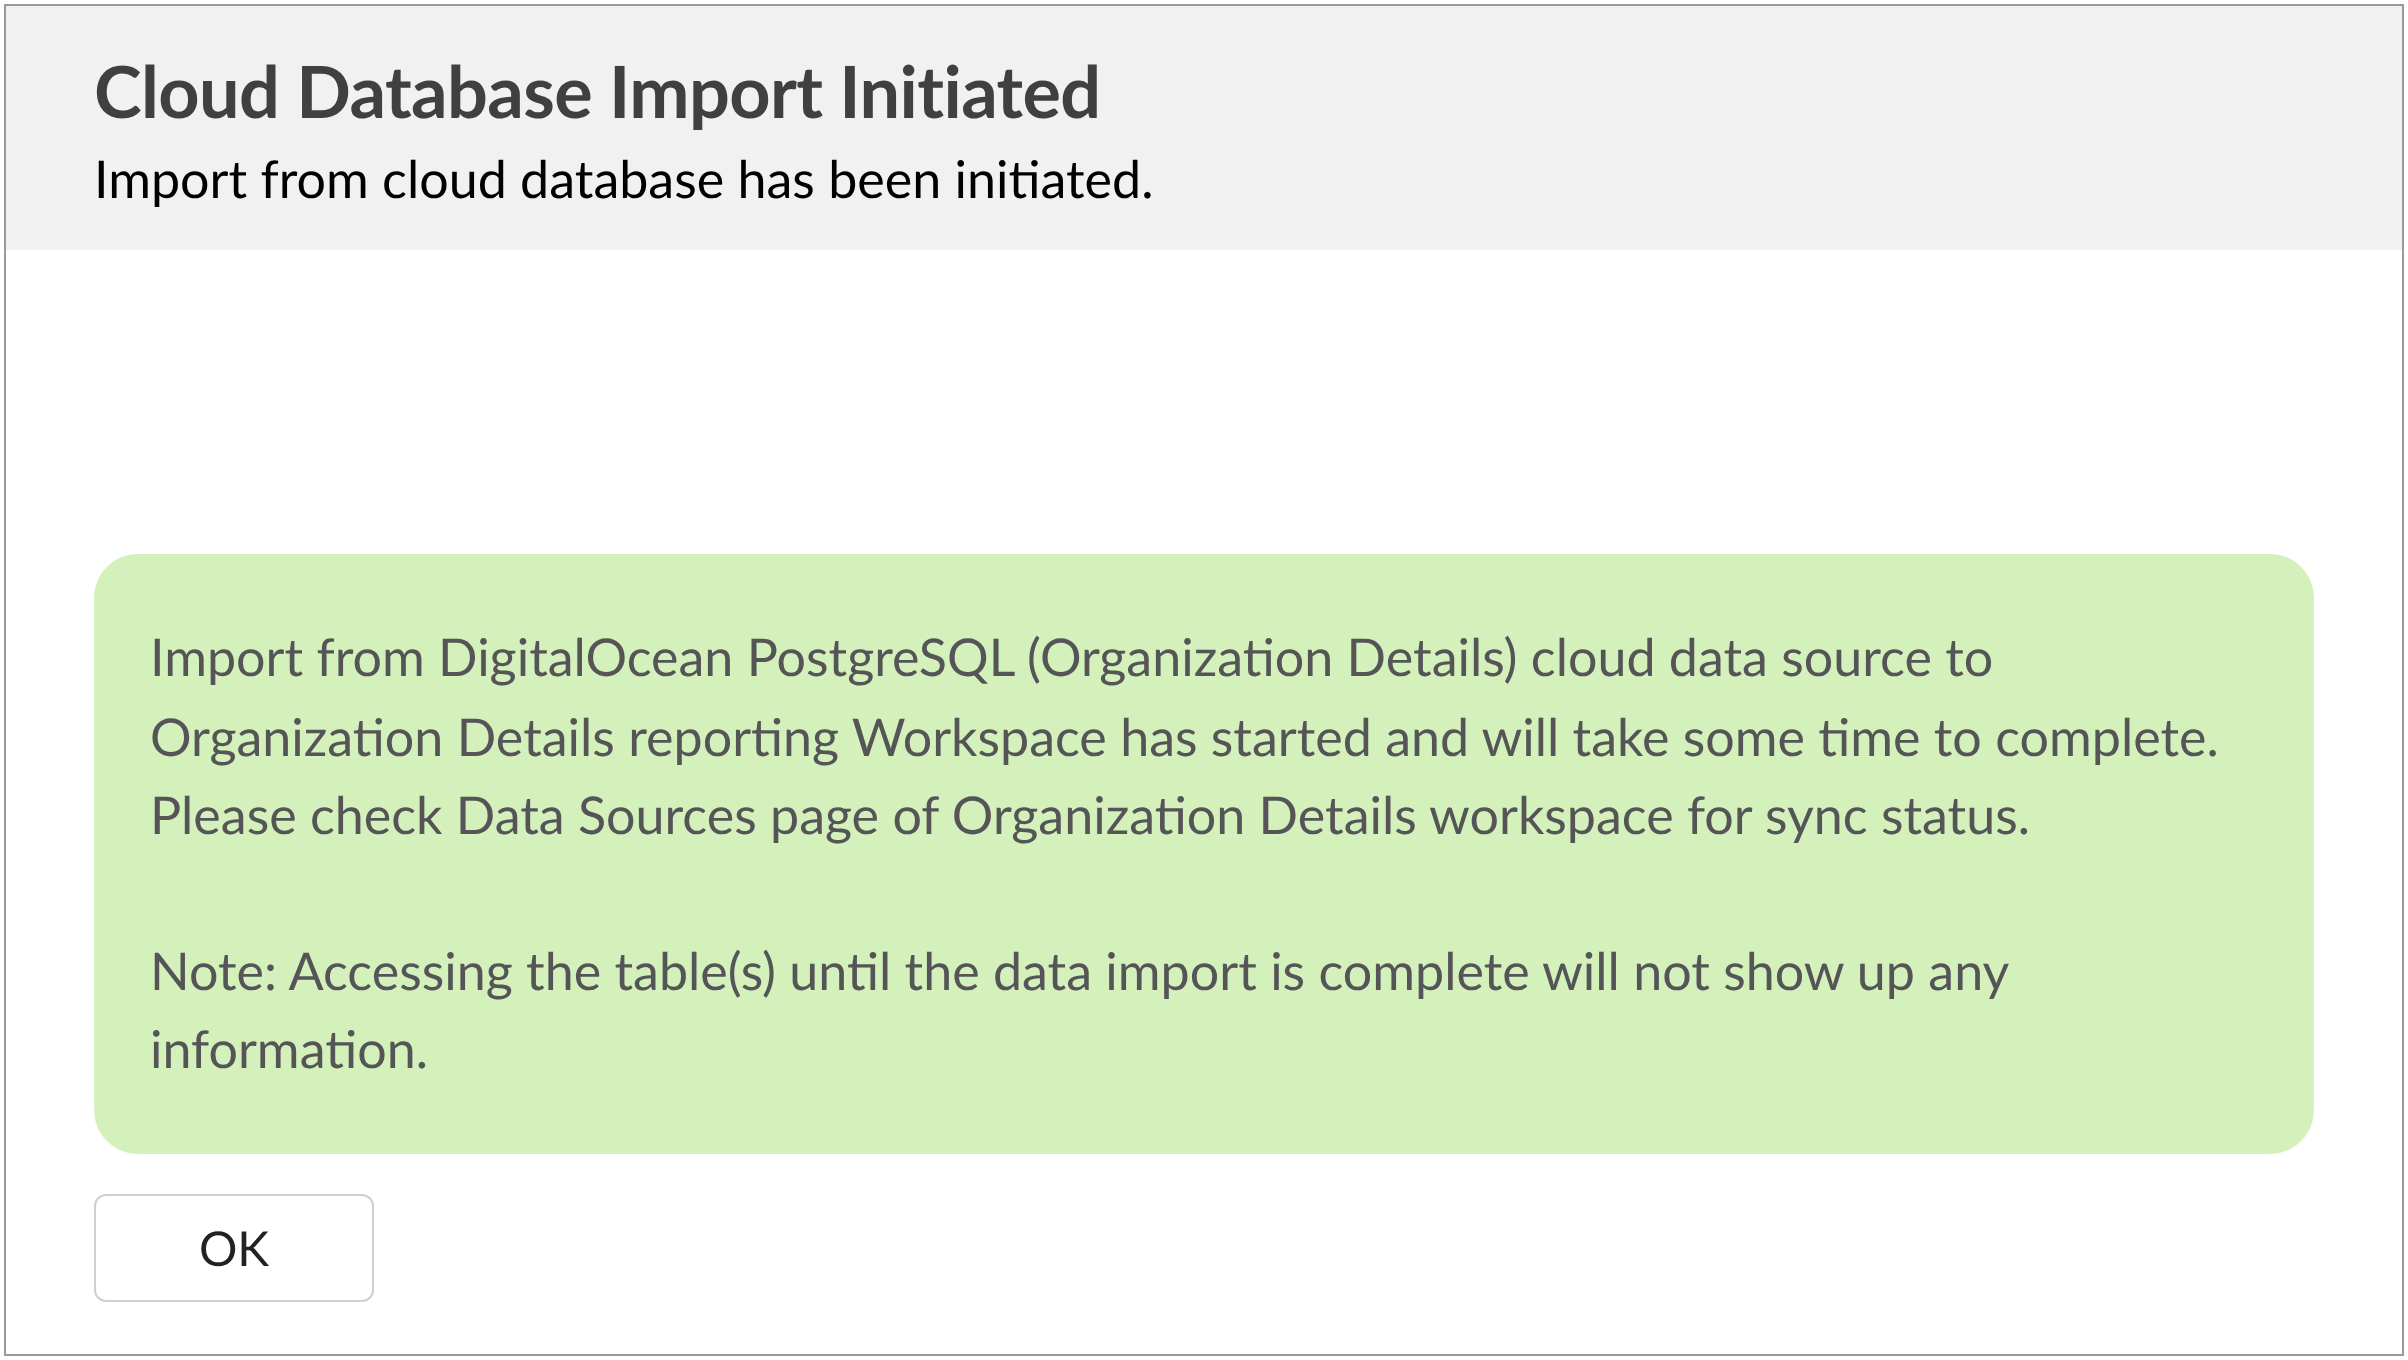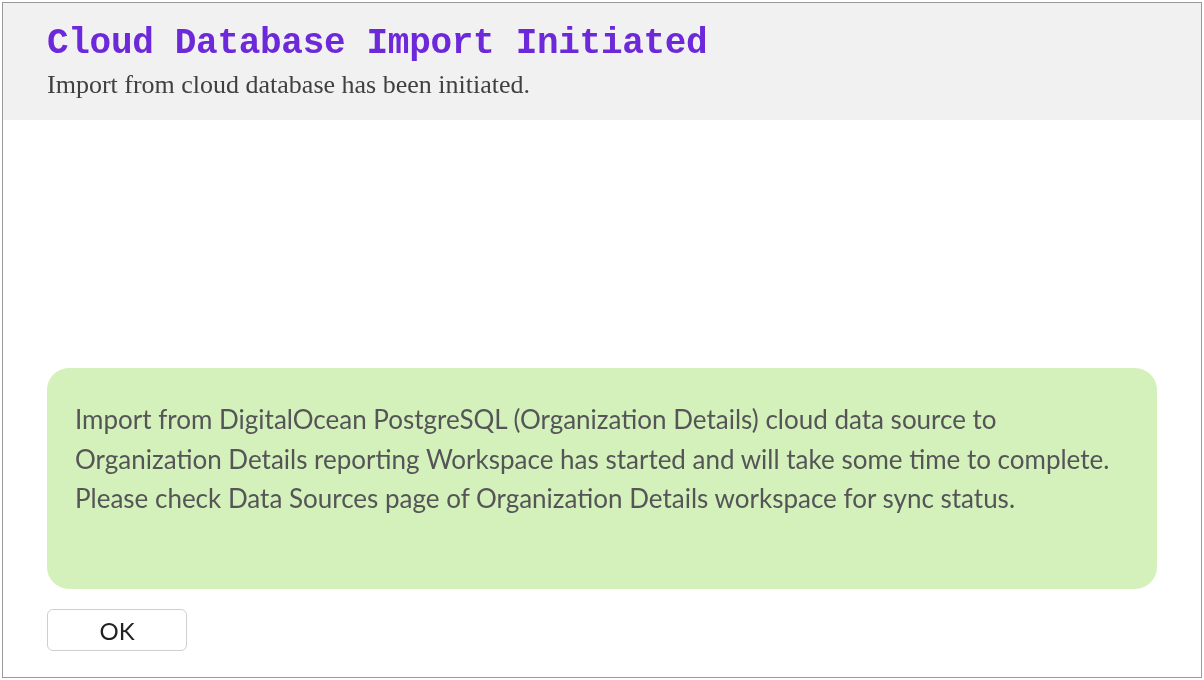--- a/index.html
+++ b/index.html
@@ -23,30 +23,28 @@
       display: flex;
       flex-direction: column;
     }
     .header {
       background: #f1f1f1;
       padding: 20px 44px 20px 44px;
     }
     .header-title {
       font-size: 36px;
       font-weight: 700;
-      color: #6d28d9;
+      color: #404040;
       margin-bottom: 6px;
       letter-spacing: -0.3px;
-      font-family: Liberation Mono, monospace;
     }
     .header-subtitle {
       font-size: 26px;
-      color: #404040;
+      color: #000000;
       font-weight: 400;
-      font-family: Liberation Serif, serif;
     }
     .body {
       flex: 1;
       padding: 30px 44px 20px 44px;
       display: flex;
       flex-direction: column;
       justify-content: flex-end;
     }
     .message-box {
       background: #d4f0bb;
@@ -60,21 +58,21 @@
       margin-bottom: 0;
     }
     .message-gap {
       height: 38px;
     }
     .footer {
       padding: 0 44px 26px 44px;
     }
     .ok-button {
       width: 140px;
-      height: 42px;
+      height: 54px;
       background: #ffffff;
       border: 1px solid #cfcfcf;
       border-radius: 6px;
       font-size: 24px;
       color: #222222;
       cursor: pointer;
       font-family: inherit;
     }
   </style>
 </head>
@@ -82,18 +80,19 @@
 
 <div class="dialog">
   <div class="header">
     <h1 class="header-title">Cloud Database Import Initiated</h1>
     <div class="header-subtitle">Import from cloud database has been initiated.</div>
   </div>
   <div class="body">
     <div class="message-box">
       <div class="message-paragraph">Import from DigitalOcean PostgreSQL (Organization Details) cloud data source to Organization Details reporting Workspace has started and will take some time to complete. Please check Data Sources page of Organization Details workspace for sync status.</div>
       <div class="message-gap"></div>
+      <div class="message-paragraph">Note: Accessing the table(s) until the data import is complete will not show up any information.</div>
     </div>
   </div>
   <div class="footer">
     <button class="ok-button">OK</button>
   </div>
 </div>
 
 </body></html>

